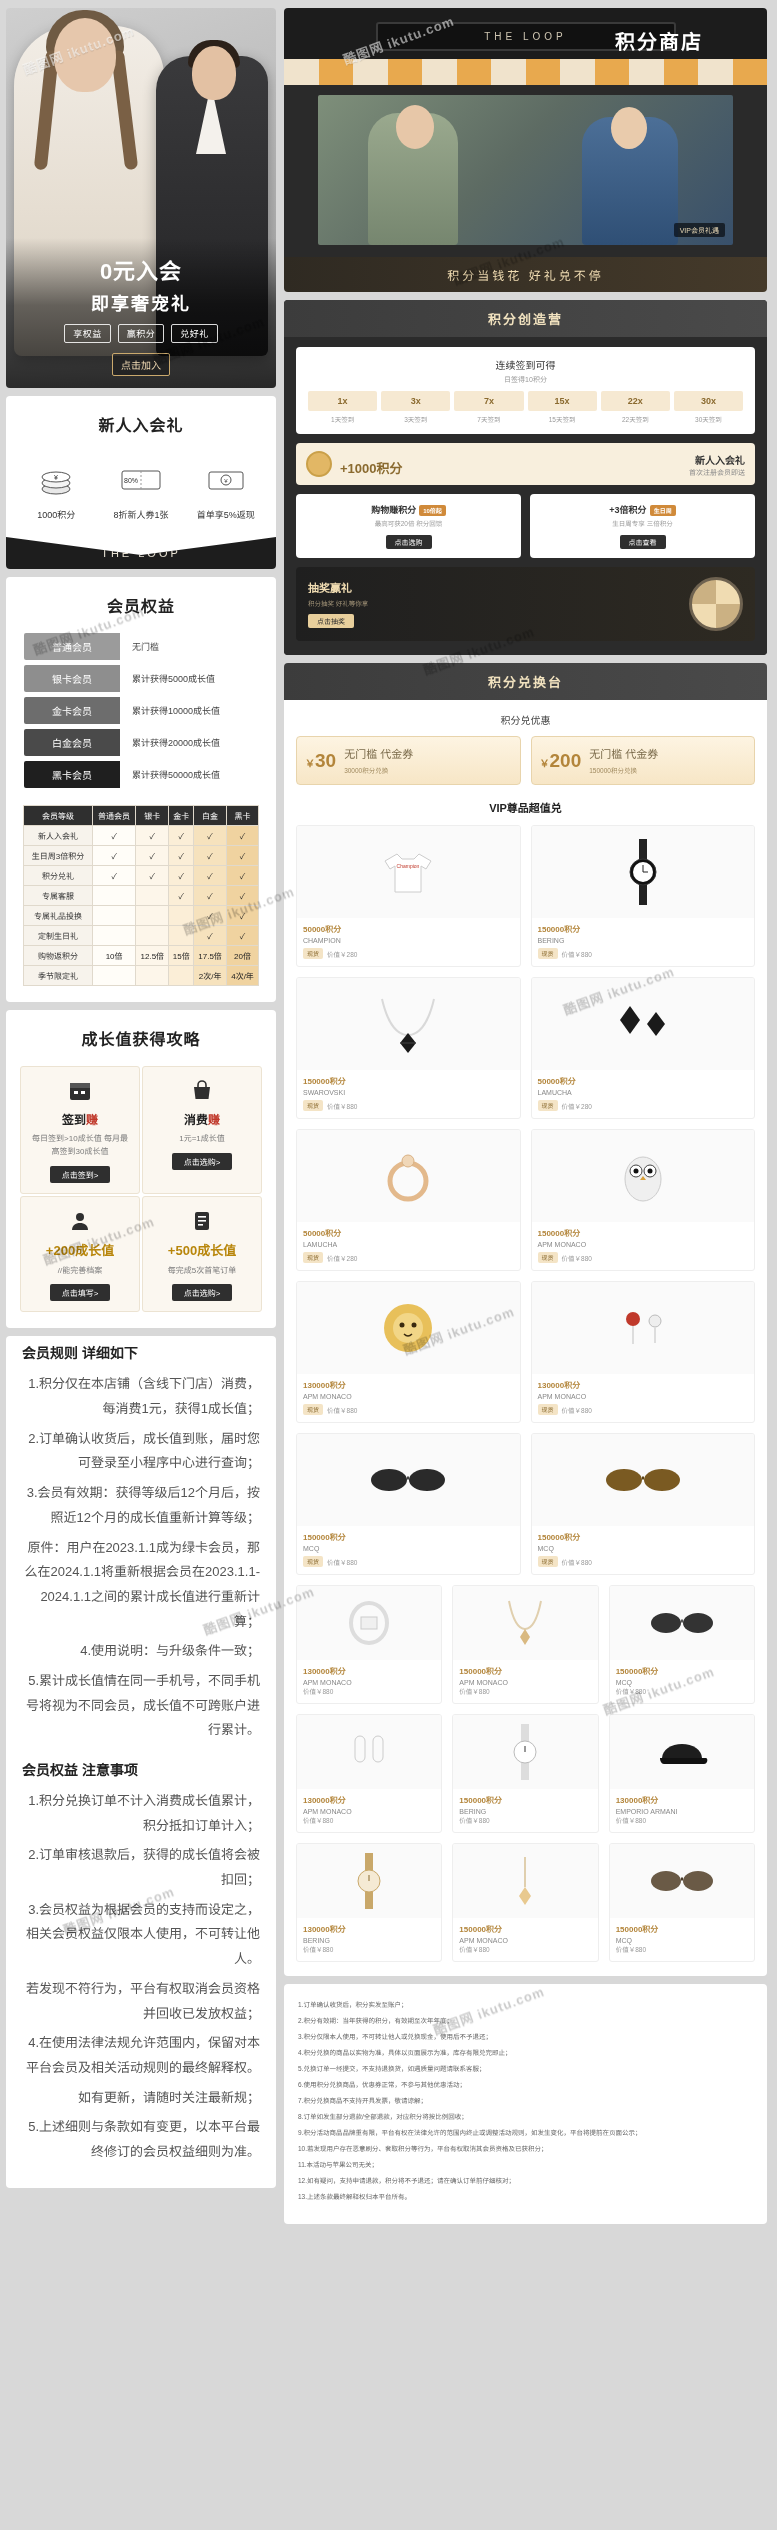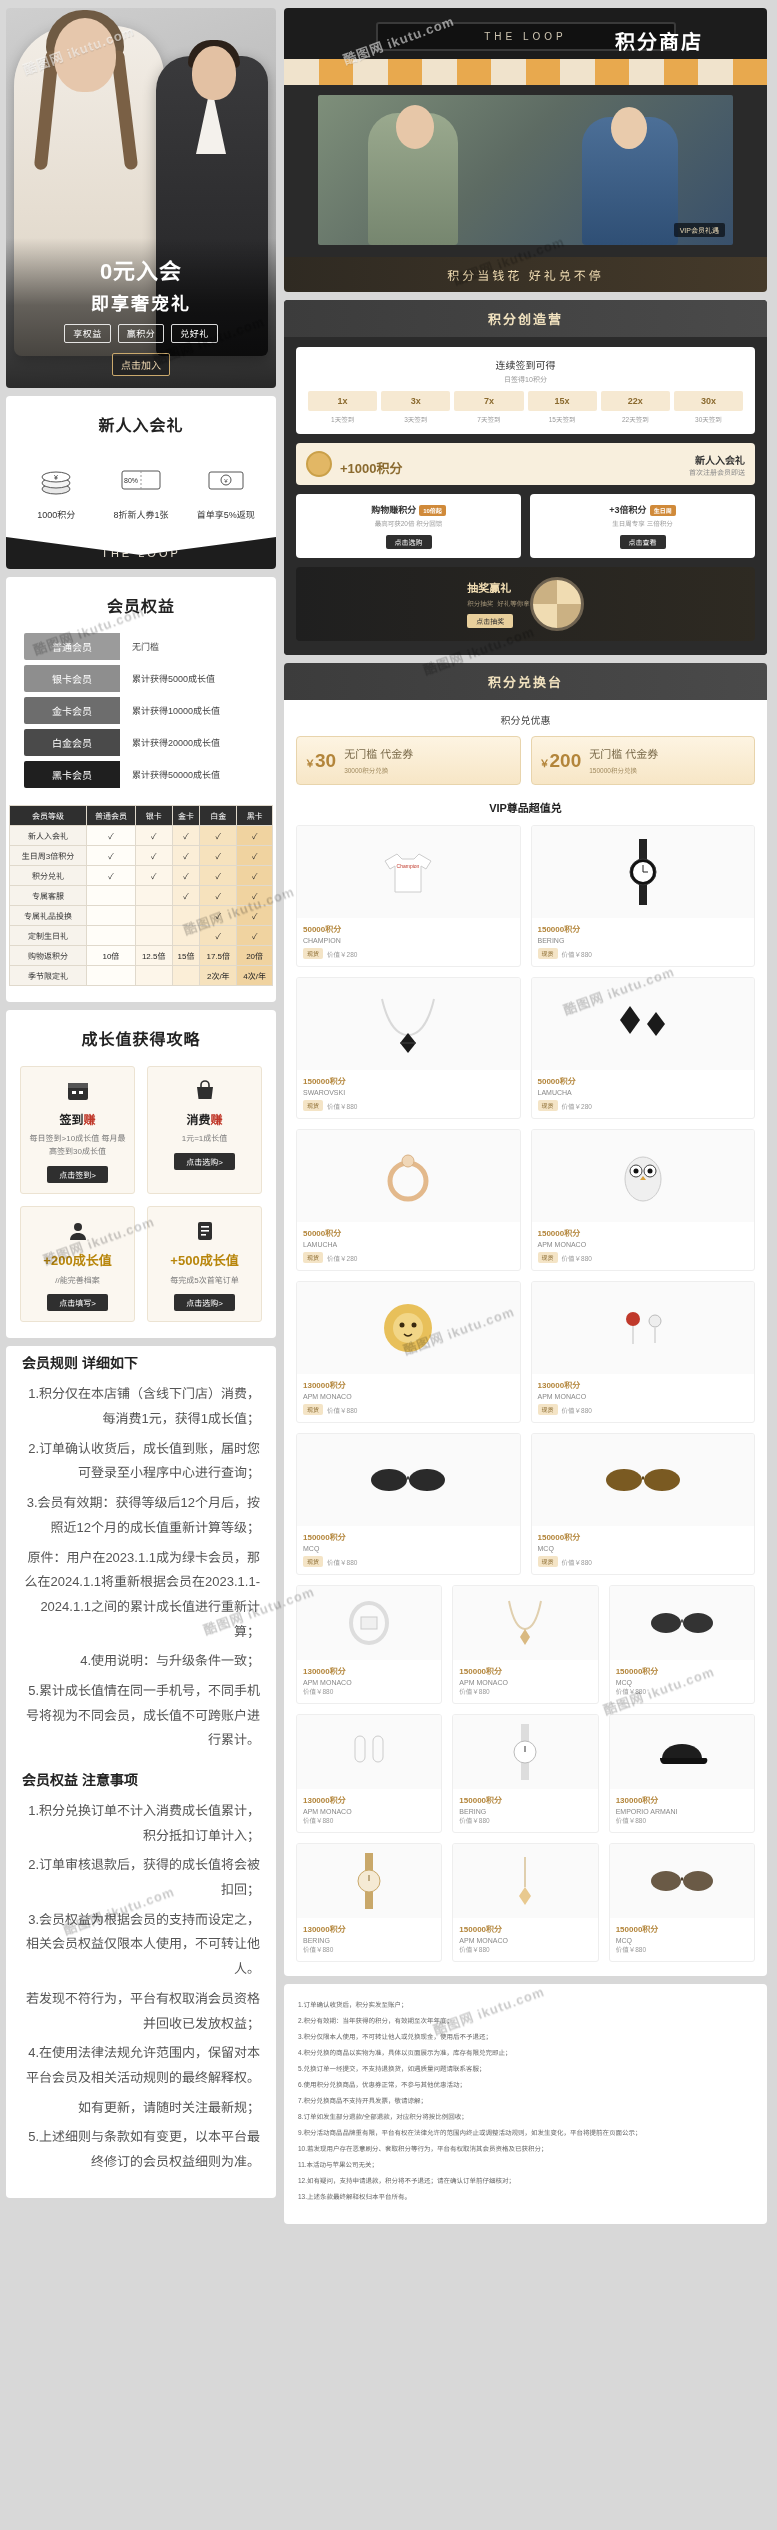--- a/index.html
+++ b/index.html
@@ -97,32 +97,32 @@
   
   .tier-list { padding: 4px 18px 12px; }
   .tier-row { display: flex; align-items: center; margin-bottom: 5px; font-size: 10px; }
   .tier-name {
     width: 96px; color: #fff; text-align: center; padding: 6px 0; font-size: 10px;
     border-radius: 2px 0 0 2px;
   }
   .tier-cond { flex: 1; padding-left: 12px; color: #444; font-size: 9px; }
 
   
-  .btable { width: 264px; margin: 0 auto 16px; border-collapse: collapse; font-size: 8px; padding-left: 27px; }
+  .btable { width: 236px; margin: 0 auto 16px; border-collapse: collapse; font-size: 8px; padding-left: 27px; }
   .btable th, .btable td { border: 1px solid #e0d9cc; text-align: center; padding: 4px 1px; }
   .btable thead th { background: #2f2f2f; color: #fff; font-weight: normal; font-size: 8px; }
   .btable td.rowhead { background: #f7f3ec; text-align: center; color: #333; }
   .btable td.c1 { background: #fffdf8; }
   .btable td.c2 { background: #fdf6ea; }
   .btable td.c3 { background: #fbeed7; }
   .btable td.c4 { background: #f6e2bd; }
   .btable td.c5 { background: #f0d3a0; }
 
   
-  .grid2 { display: grid; grid-template-columns: 1fr 1fr; gap: 12px; padding: 4px 14px 16px; }
+  .grid2 { display: grid; grid-template-columns: 1fr 1fr; gap: 2px; padding: 4px 14px 16px; }
   .gcard { background: #fbf7f0; border: 1px solid #ece3d2; border-radius: 3px; padding: 10px 8px; text-align: center; }
   .gcard .gi { height: 28px; display: flex; align-items: center; justify-content: center; }
   .gcard .gt { font-size: 12px; font-weight: bold; margin: 5px 0 6px; }
   .gcard .gt em { font-style: normal; color: #c0392b; }
   .gcard .gd { font-size: 8px; color: #7a7a7a; line-height: 1.6; }
   .gcard .gb {
     display: inline-block; margin-top: 7px; font-size: 8px; color: #fff; background: #2f2f2f;
     padding: 3px 12px; border-radius: 2px;
   }
   .gcard .big { font-size: 13px; font-weight: bold; color: #b8860b; }
@@ -200,22 +200,22 @@
   .pt-banner .t3 { font-size: 7px; color: #8a8a8a; }
 
   .two-card { display: flex; gap: 9px; margin-bottom: 9px; }
   .tc { flex: 1; background: #fff; border-radius: 4px; padding: 9px 8px; text-align: center; }
   .tc .h { font-size: 9px; color: #333; font-weight: bold; }
   .tc .s { font-size: 6.5px; color: #9a9a9a; margin-top: 3px; line-height: 1.5; }
   .tc .b { display: inline-block; margin-top: 6px; font-size: 7px; color: #fff; background: #2f2f2f; padding: 2px 9px; border-radius: 2px; }
   .tc .badge { display: inline-block; font-size: 6px; color: #fff; background: #d08a3a; border-radius: 2px; padding: 1px 4px; margin-left: 3px; }
 
   .lucky {
-    display: flex; align-items: center; justify-content: center;
-    background: linear-gradient(90deg,#1f1f1f,#2e2a22); border-radius: 4px; padding: 10px 12px; font-family: Liberation Mono, monospace;
+    display: flex; align-items: center; justify-content: space-between;
+    background: linear-gradient(90deg,#1f1f1f,#2e2a22); border-radius: 4px; padding: 10px 12px;
   }
   .lucky .lt { font-size: 11px; color: #f0dcb2; font-weight: bold; }
   .lucky .ls { font-size: 6.5px; color: #a39478; margin-top: 3px; }
   .lucky .lb { display: inline-block; margin-top: 6px; font-size: 7px; color: #2b2b2b; background: #e8cf9c; padding: 2px 9px; border-radius: 2px; }
   .wheel {
     width: 54px; height: 54px; border-radius: 50%;
     background: conic-gradient(#f0dcb2 0 25%, #cbb183 0 50%, #f0dcb2 0 75%, #cbb183 0);
     border: 3px solid #6e6250;
   }
 

